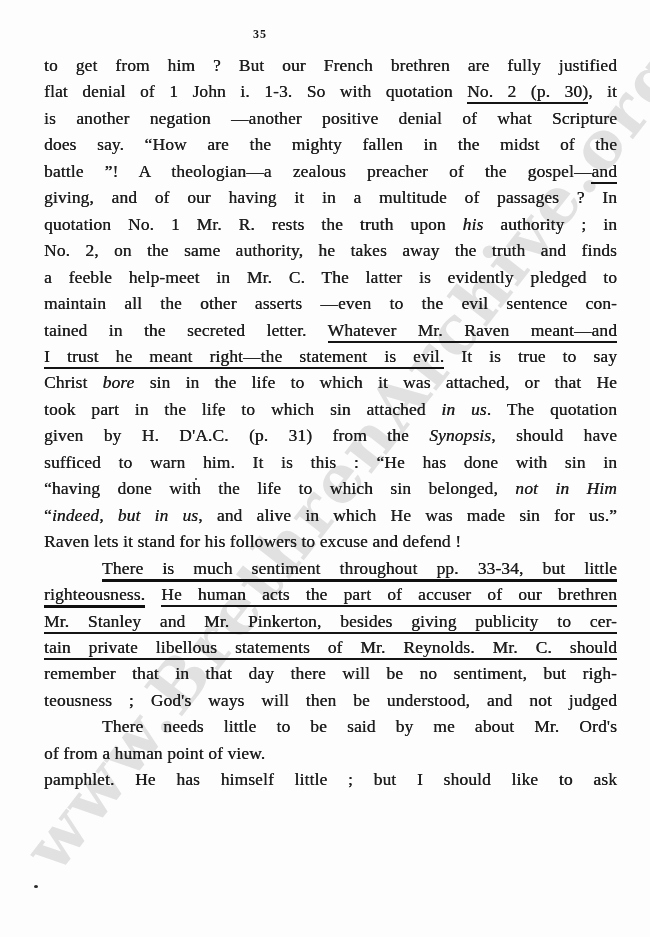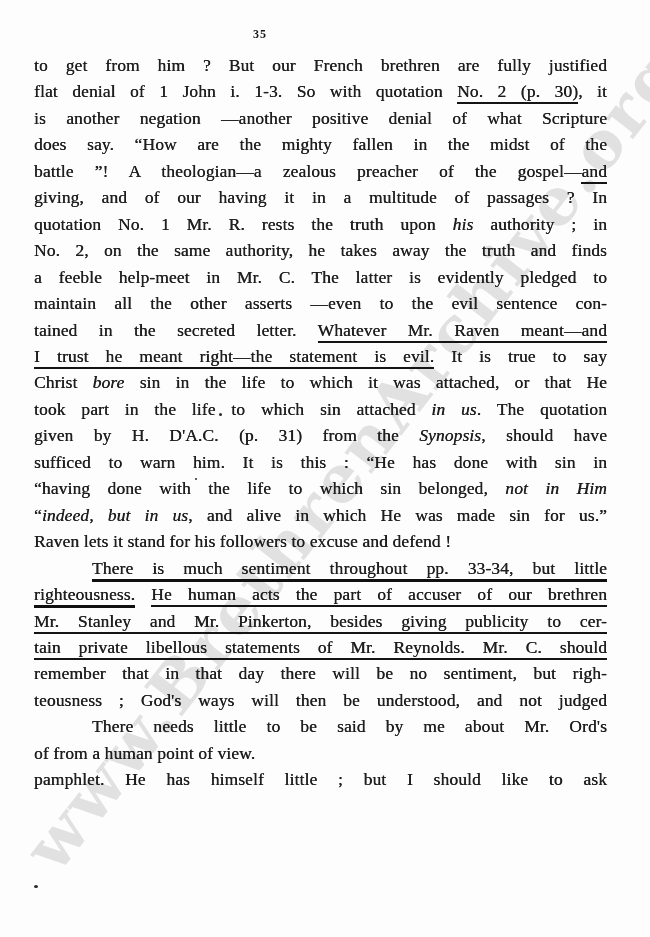--- a/index.html
+++ b/index.html
@@ -22,21 +22,21 @@
     width:960px; height:90px; line-height:90px;
     text-align:center; white-space:nowrap;
     transform:rotate(-52deg);
     transform-origin:center center;
     font-family:"DejaVu Serif","Liberation Serif",serif;
     font-size:66px; font-weight:bold; letter-spacing:3px;
     color:#cfcfcf; opacity:0.6;
     pointer-events:none;
   }
   .text {
-    position:absolute; left:34px; top:52px; width:573px;
+    position:absolute; left:44px; top:52px; width:573px;
     font-size:17.4px; line-height:26.45px;
     letter-spacing:0.15px;
     text-shadow:0.3px 0 0 currentColor;
   }
   .line { text-align:justify; text-align-last:justify; }
   .line.short { text-align-last:left; }
   .line.indent { text-indent:58px; }
   .it { font-style:italic; }
   .ul  { border-bottom:2.5px solid #141414; padding-bottom:1px; }
   .ul2 { border-bottom:3.5px solid #101010; padding-bottom:1px; }

